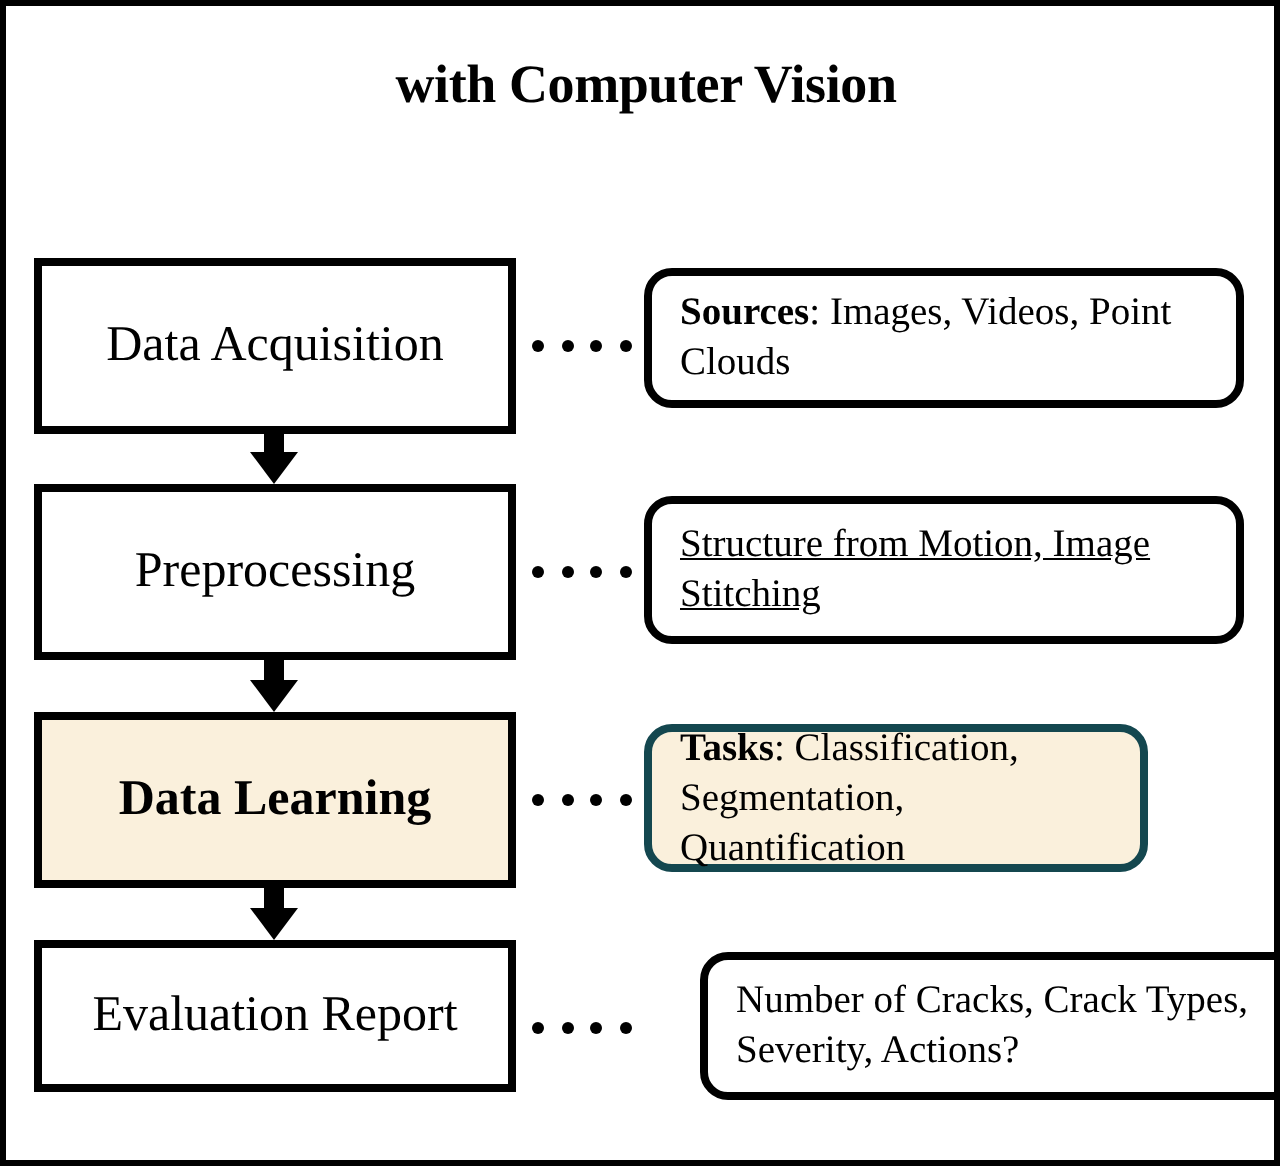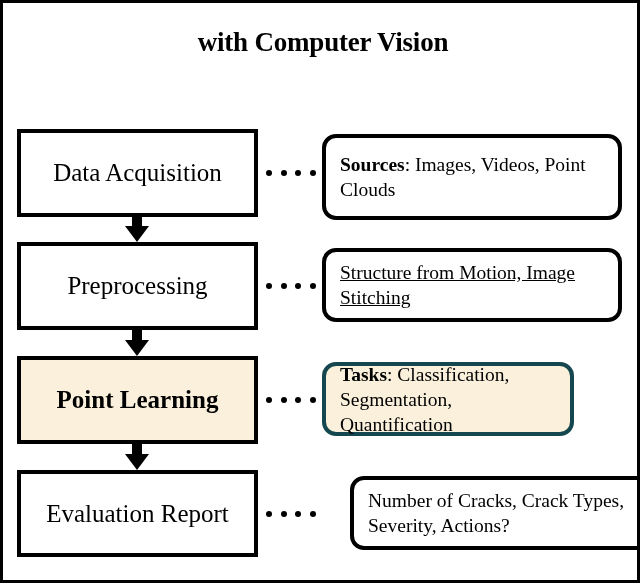--- a/index.html
+++ b/index.html
@@ -125,24 +125,24 @@
 
   <div class="stage" style="left:14px; top:126px; width:241px; height:88px;">
     <span class="stage-label">Data Acquisition</span>
   </div>
 
   <div class="stage" style="left:14px; top:239px; width:241px; height:88px;text-align:right;">
     <span class="stage-label">Preprocessing</span>
   </div>
 
   <div class="stage highlight" style="left:14px; top:353px; width:241px; height:88px;">
-    <span class="stage-label">Point Learning</span>
-  </div>
-
-  <div class="stage" style="left:14px; top:467px; width:241px; height:87px;">
+    <span class="stage-label">Data Learning</span>
+  </div>
+
+  <div class="stage" style="left:14px; top:467px; width:241px; height:76px;">
     <span class="stage-label">Evaluation Report</span>
   </div>
 
   <div class="arrow" style="left:126px; top:214px; height:25px;">
     <div class="shaft" style="height:12px;"></div>
     <div class="head" style="top:9px;"></div>
   </div>
 
   <div class="arrow" style="left:126px; top:327px; height:26px;">
     <div class="shaft" style="height:12px;"></div>
@@ -172,21 +172,21 @@
       <i></i>
       <i></i>
   </div>
   <div class="dots" style="left:263px; top:508px; width:50px;">
     <i></i>
       <i></i>
       <i></i>
       <i></i>
   </div>
 
-  <div class="detail" style="left:319px; top:131px; width:300px; height:86px;">
+  <div class="detail" style="left:319px; top:131px; width:300px; height:70px;">
     <div>
       <b>Sources</b><span>: </span><span>Images, Videos, Point Clouds</span>
     </div>
   </div>
 
   <div class="detail" style="left:319px; top:245px; width:300px; height:74px;text-decoration:underline;">
     <div>
       <b></b><span></span><span>Structure from Motion, Image Stitching</span>
     </div>
   </div>

